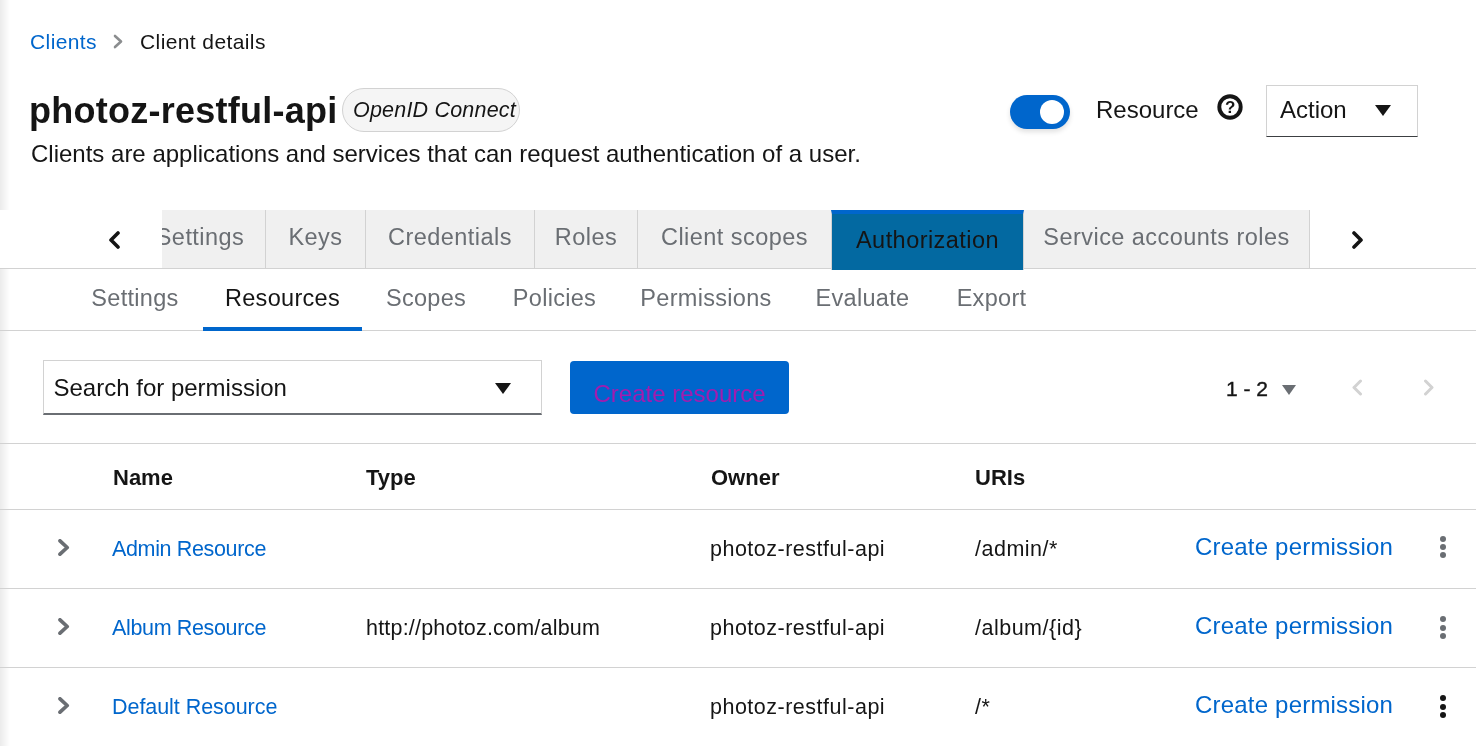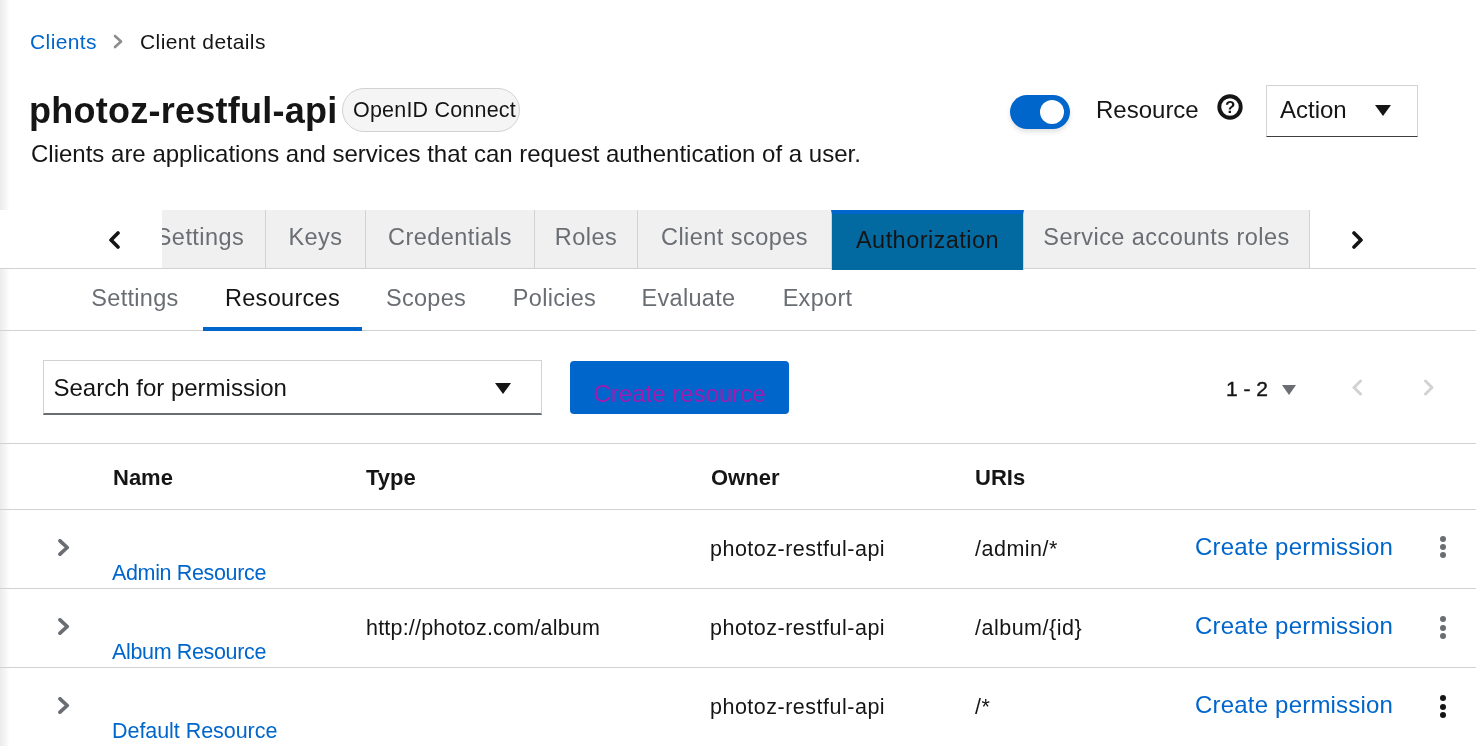--- a/index.html
+++ b/index.html
@@ -14,21 +14,21 @@
 <div class="abs" style="left:0;top:0;width:10px;height:746px;background:linear-gradient(to right, rgba(0,0,0,0.08), rgba(0,0,0,0));"></div>
 
 <div class="t" id="bc1" style="left:30px;top:30px;font-size:21px;letter-spacing:0.4px;color:#0066cc;">Clients</div>
 <svg class="abs" style="left:112px;top:34px;" width="12" height="15" viewBox="0 0 12 15">
     <polyline points="3,2 9,7.5 3,13" fill="none" stroke="#8b8d8f" stroke-width="2.6" stroke-linecap="round" stroke-linejoin="round"></polyline>
   </svg>
 <div class="t" id="bc2" style="left:140px;top:30px;font-size:21px;letter-spacing:0.4px;color:#151515;">Client details</div>
 
 <div class="t" id="title" style="left:29px;top:90px;font-size:36px;font-weight:700;color:#151515;letter-spacing:0.25px;">photoz-restful-api</div>
 <div class="abs" style="left:342px;top:88px;width:178px;height:44px;background:#f5f5f5;border:1px solid #d2d2d2;border-radius:22px;display:flex;align-items:center;justify-content:center;">
-  <span id="pill" style="font-size:21.5px;letter-spacing:0.2px;color:#151515;margin-left:7px;">OpenID Connect</span>
+  <span id="pill" style="font-size:21.5px;letter-spacing:0.2px;color:#151515;margin-left:7px;font-style:italic;">OpenID Connect</span>
 </div>
 <div class="t" id="desc" style="left:31px;top:140px;font-size:24px;color:#151515;">Clients are applications and services that can request authentication of a user.</div>
 
 <div class="abs" style="left:1010px;top:95px;width:60px;height:34px;background:#0066cc;border-radius:17px;box-shadow:0 3px 5px rgba(3,3,3,0.12);">
   <div class="abs" style="left:30px;top:5px;width:24px;height:24px;background:#fff;border-radius:50%;"></div>
 </div>
 <div class="t" id="enabled" style="left:1096px;top:96px;font-size:24px;color:#151515;">Resource</div>
 
 <svg class="abs" style="left:1217px;top:94px;" width="26" height="26" viewBox="0 0 26 26">
   <circle cx="13" cy="13" r="10.7" fill="none" stroke="#151515" stroke-width="3.9"></circle>
@@ -67,20 +67,21 @@
   .ptab.active { background:#0369a1; color:#151515; border-left:1px solid #d2d2d2; border-right:1px solid #d2d2d2; border-top:4px solid #0066cc; height:60px; }
   #tabrow1 svg { top:21px !important; }
 </style>
 
 <div class="abs" style="left:0;top:330px;width:1476px;height:1px;background:#d2d2d2;"></div>
 <div class="abs" id="tabrow2" style="left:67px;top:269px;height:62px;display:flex;">
   <div class="stab" style="width:136px;">Settings</div>
   <div class="stab sactive" style="width:159px;">Resources</div>
   <div class="stab" style="width:128px;">Scopes</div>
   <div class="stab" style="width:129px;">Policies</div>
+  <div class="stab" style="width:174px;">Permissions</div>
   <div class="stab" style="width:139px;">Evaluate</div>
   <div class="stab" style="width:119px;">Export</div>
 </div>
 <style>
   .stab { height:62px; padding-bottom:4px; color:#6a6e73; font-size:23.5px; letter-spacing:0.3px; display:flex; align-items:center; justify-content:center; position:relative; }
   .stab.sactive { color:#151515; }
   .stab.sactive::after { content:""; position:absolute; left:0; bottom:0; width:100%; height:4.5px; background:#0066cc; }
 </style>
 
 <div class="abs" style="left:43px;top:360px;width:499px;height:55px;background:#fff;border:1px solid #d2d2d2;border-bottom:2px solid #6a6e73;"></div>
@@ -105,21 +106,21 @@
 <div class="abs" style="left:0;top:667px;width:1476px;height:1px;background:#d2d2d2;"></div>
 
 <div class="t th" style="left:113px;top:465px;">Name</div>
 <div class="t th" style="left:366px;top:465px;">Type</div>
 <div class="t th" style="left:711px;top:465px;">Owner</div>
 <div class="t th" style="left:975px;top:465px;">URIs</div>
 <style>
   .th { font-size:22px; font-weight:700; color:#151515; }
   .cell { font-size:21.5px; letter-spacing:0.5px; color:#151515; }
   .cplink { font-size:24px; letter-spacing:0.2px; color:#0066cc;margin-left:20px; }
-  .link { font-size:21.5px; letter-spacing:-0.35px; color:#0066cc;margin-top:24px; }
+  .link { font-size:21.5px; letter-spacing:-0.35px; color:#0066cc; }
   .rowchev { position:absolute; }
 </style>
 
 <svg class="rowchev" style="left:57px;top:539px;" width="13" height="17" viewBox="0 0 13 17">
     <polyline points="3,1.8 10.2,8.5 3,15.2" fill="none" stroke="#6a6e73" stroke-width="3.7" stroke-linecap="round" stroke-linejoin="round"></polyline>
   </svg>
 <div class="t link" style="left:112px;top:537px;">Admin Resource</div>
 <div class="t cell" style="left:710px;top:537px;">photoz-restful-api</div>
 <div class="t cell" style="left:975px;top:537px;">/admin/*</div>
 <div class="t cplink" style="left:1175px;top:533px;">Create permission</div>

